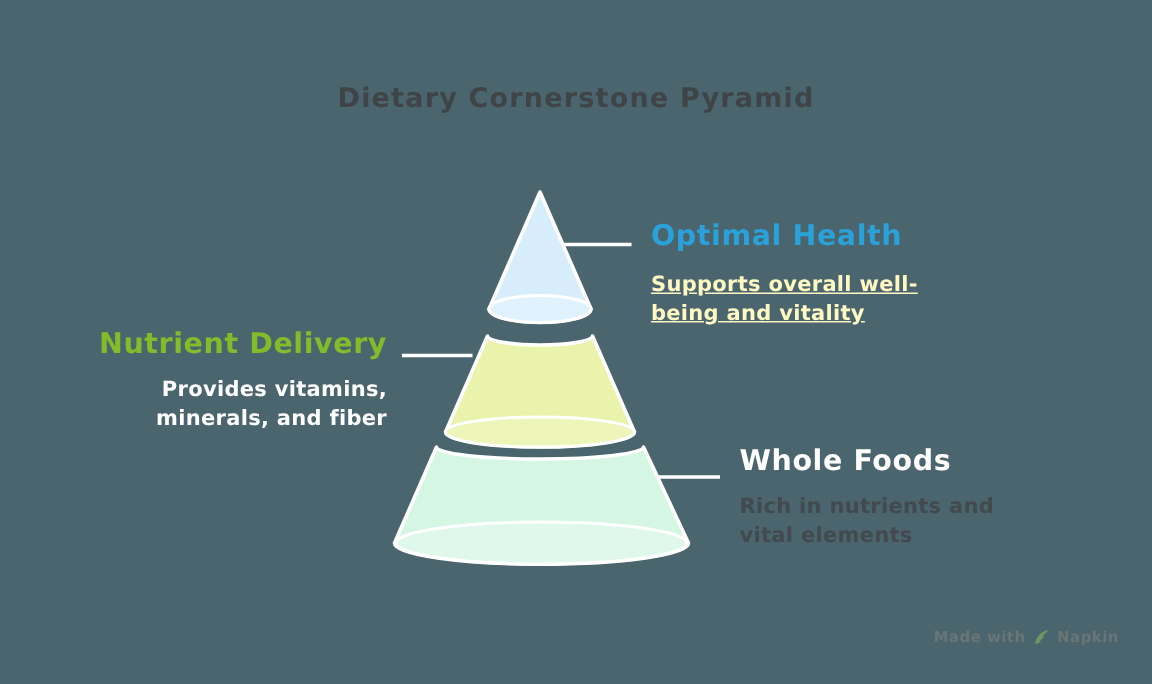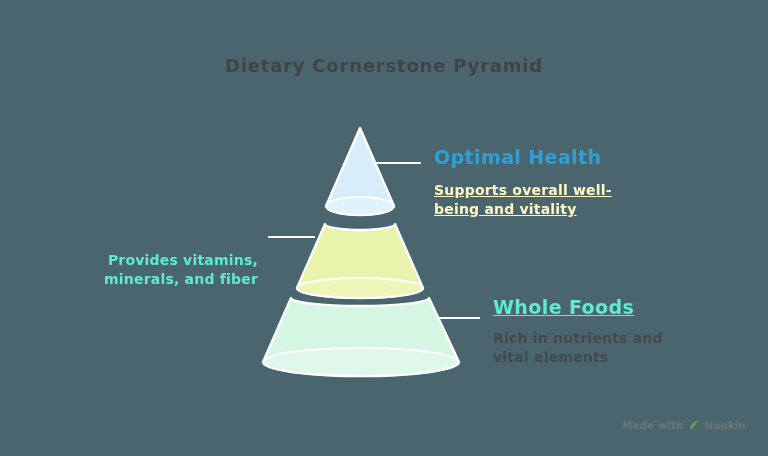--- a/index.html
+++ b/index.html
@@ -52,23 +52,24 @@
       <ellipse class="base" cx="360" cy="288" rx="63" ry="10" fill="#edf5b8"></ellipse>
 
       <path class="pyr" d="M 360 128 L 326 206 A 34 9 0 0 0 394 206 Z" fill="#d7edfb"></path>
       <ellipse class="base" cx="360" cy="206" rx="34" ry="9" fill="#e0f2fd"></ellipse>
     </g>
   </svg>
 
   <div class="sec-label" style="left: 434px; top: 146px; color: rgb(42, 161, 216);">Optimal Health</div>
   <div class="sec-desc" style="left: 434px; top: 181px; width: 186px; color: #fef9c3; text-decoration: underline;">Supports overall well-being and vitality</div>
 
-  <div class="sec-desc align-right" style="right: 510px; top: 251px; width: 172px; color: #5eead4;">Provides vitamins, minerals, and fiber</div>
+  <div class="sec-label align-right" style="right: 510px; top: 218px; color: rgb(131, 188, 42);">Nutrient Delivery</div>
+  <div class="sec-desc align-right" style="right: 510px; top: 251px; width: 172px; color: #ffffff;">Provides vitamins, minerals, and fiber</div>
 
-  <div class="sec-label" style="left: 493px; top: 296px; color: #5eead4; text-decoration: underline;">Whole Foods</div>
+  <div class="sec-label" style="left: 493px; top: 296px; color: #ffffff;">Whole Foods</div>
   <div class="sec-desc" style="left: 493px; top: 329px; width: 176px; color: rgb(67, 74, 77);">Rich in nutrients and vital elements</div>
 
   <div class="watermark" style="color: rgb(105, 118, 117);">
     <span>Made with</span>
     <span>
       <svg width="13" height="13" viewBox="0 0 16 16">
         <path d="M13.5 1.2 C8 2.2 4.2 5.8 2.2 13 C4.4 12.4 6.2 11.6 7.7 10.4 L5.9 10.2 C7.6 9.3 9 8.1 9.9 6.5 L8 6.6 C9.8 5.2 11.7 3.6 13.5 1.2 Z" fill="#71985c"></path>
       </svg>
     </span>
     <span>Napkin</span>

